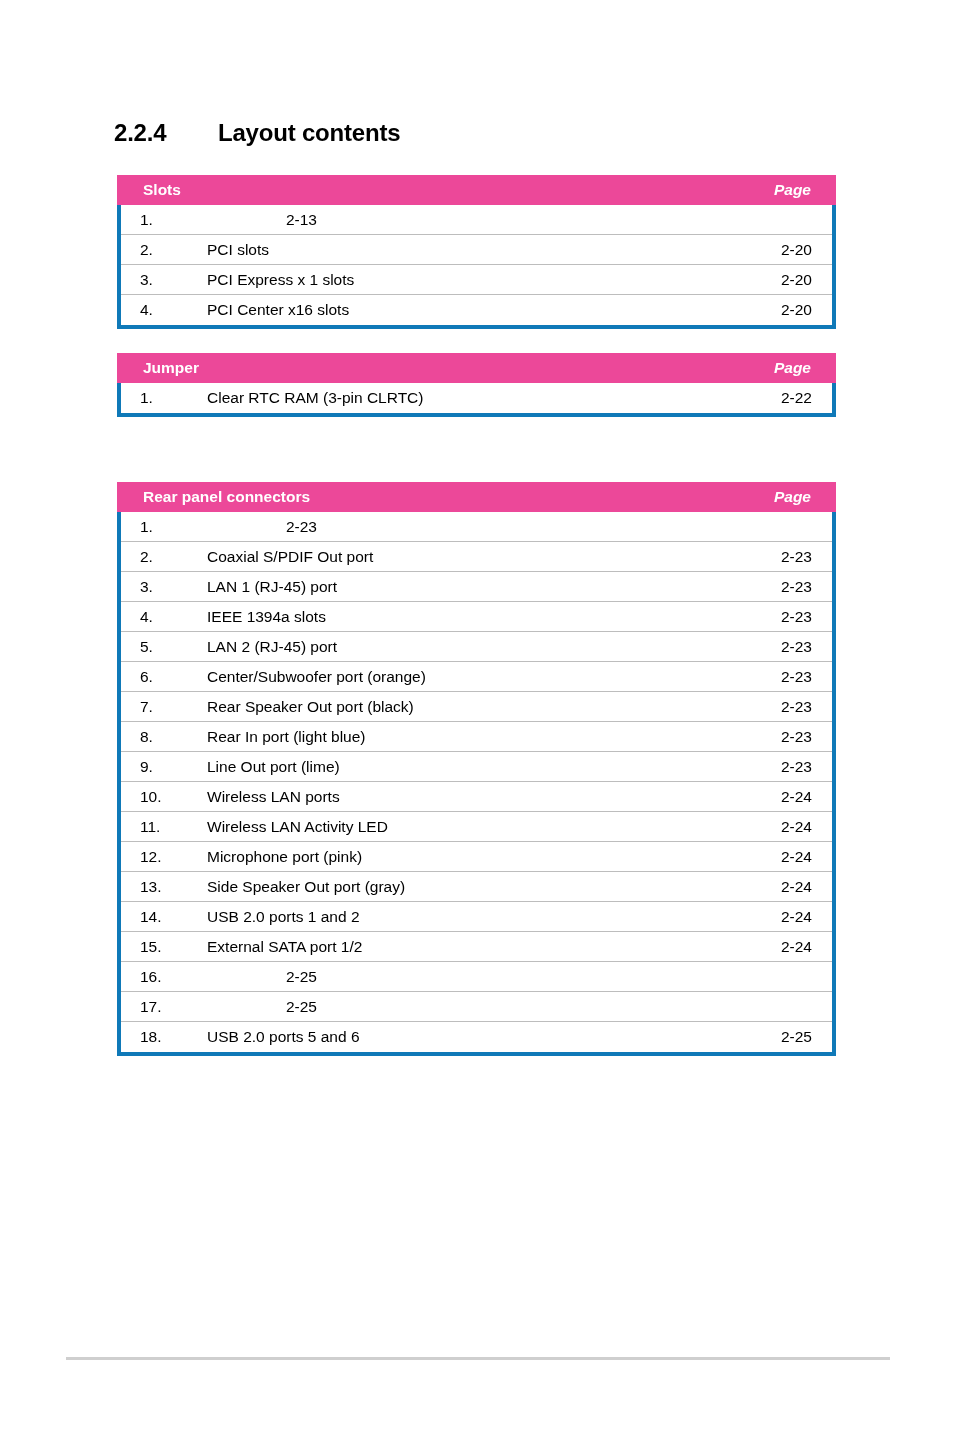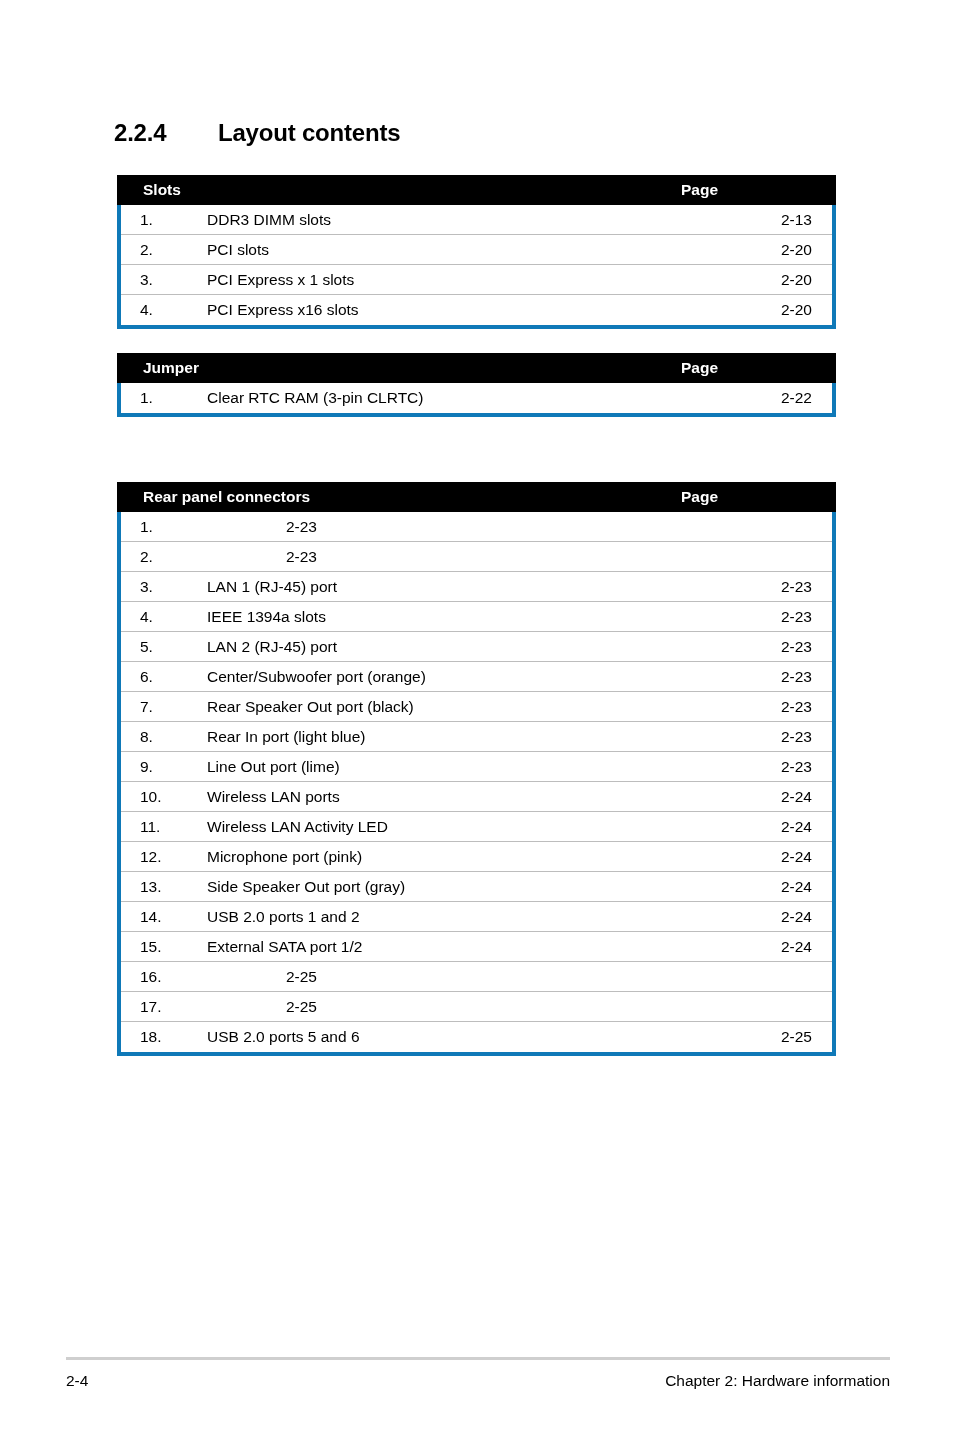--- a/index.html
+++ b/index.html
@@ -46,41 +46,43 @@
   .tbl {
     position: absolute;
     left: 117px;
     width: 719px;
     box-sizing: border-box;
     border: 4px solid #0f79b8;
     border-top: none;
     background: #ffffff;
   }
   .tbl-head {
-    background: #000000;
+    background: #ec4899;
     color: #ffffff;
     font-weight: bold;
     font-size: 15.5px;
     height: 30px;
     display: flex;
     align-items: center;
     margin: 0 -4px;
     padding: 0 4px;
     box-sizing: content-box;
   }
   .tbl-head .h-label {
     padding-left: 22px;
     flex: 1 1 auto;
     white-space: nowrap;
   }
   .tbl-head .h-page {
     width: 130px;
     flex: 0 0 130px;
+    text-align: right;
     padding-right: 21px;
     white-space: nowrap;
+    font-style: italic;
   }
 
   .row {
     display: flex;
     align-items: center;
     height: 30px;
     font-size: 15.5px;
     border-bottom: 1px solid #bdbdbd;
     box-sizing: border-box;
   }
@@ -144,36 +146,35 @@
   </div>
 
   <div class="tbl" id="table-slots">
     <div class="tbl-head">
       <span class="h-label">Slots</span>
       <span class="h-page">Page</span>
     </div>
     <div class="tbl-body">
       <div class="row">
         <span class="c-num">1.</span>
-        <span class="c-desc">DDR3 DIMM slots</span>
         <span class="c-page">2-13</span>
       </div>
       <div class="row">
         <span class="c-num">2.</span>
         <span class="c-desc">PCI slots</span>
         <span class="c-page">2-20</span>
       </div>
       <div class="row">
         <span class="c-num">3.</span>
         <span class="c-desc">PCI Express x 1 slots</span>
         <span class="c-page">2-20</span>
       </div>
       <div class="row">
         <span class="c-num">4.</span>
-        <span class="c-desc">PCI Express x16 slots</span>
+        <span class="c-desc">PCI Center x16 slots</span>
         <span class="c-page">2-20</span>
       </div>
     </div>
   </div>
 
   <div class="tbl" id="table-jumper">
     <div class="tbl-head">
       <span class="h-label">Jumper</span>
       <span class="h-page">Page</span>
     </div>
@@ -191,20 +192,21 @@
       <span class="h-label">Rear panel connectors</span>
       <span class="h-page">Page</span>
     </div>
     <div class="tbl-body">
       <div class="row">
         <span class="c-num">1.</span>
         <span class="c-page">2-23</span>
       </div>
       <div class="row">
         <span class="c-num">2.</span>
+        <span class="c-desc">Coaxial S/PDIF Out port</span>
         <span class="c-page">2-23</span>
       </div>
       <div class="row">
         <span class="c-num">3.</span>
         <span class="c-desc">LAN 1 (RJ-45) port</span>
         <span class="c-page">2-23</span>
       </div>
       <div class="row">
         <span class="c-num">4.</span>
         <span class="c-desc">IEEE 1394a slots</span>
@@ -275,18 +277,14 @@
       </div>
       <div class="row">
         <span class="c-num">18.</span>
         <span class="c-desc">USB 2.0 ports 5 and 6</span>
         <span class="c-page">2-25</span>
       </div>
     </div>
   </div>
 
   <div class="footer-rule"></div>
-  <div class="footer">
-    <span>2-4</span>
-    <span>Chapter 2: Hardware information</span>
-  </div>
 
 </div>
 
 </body></html>

